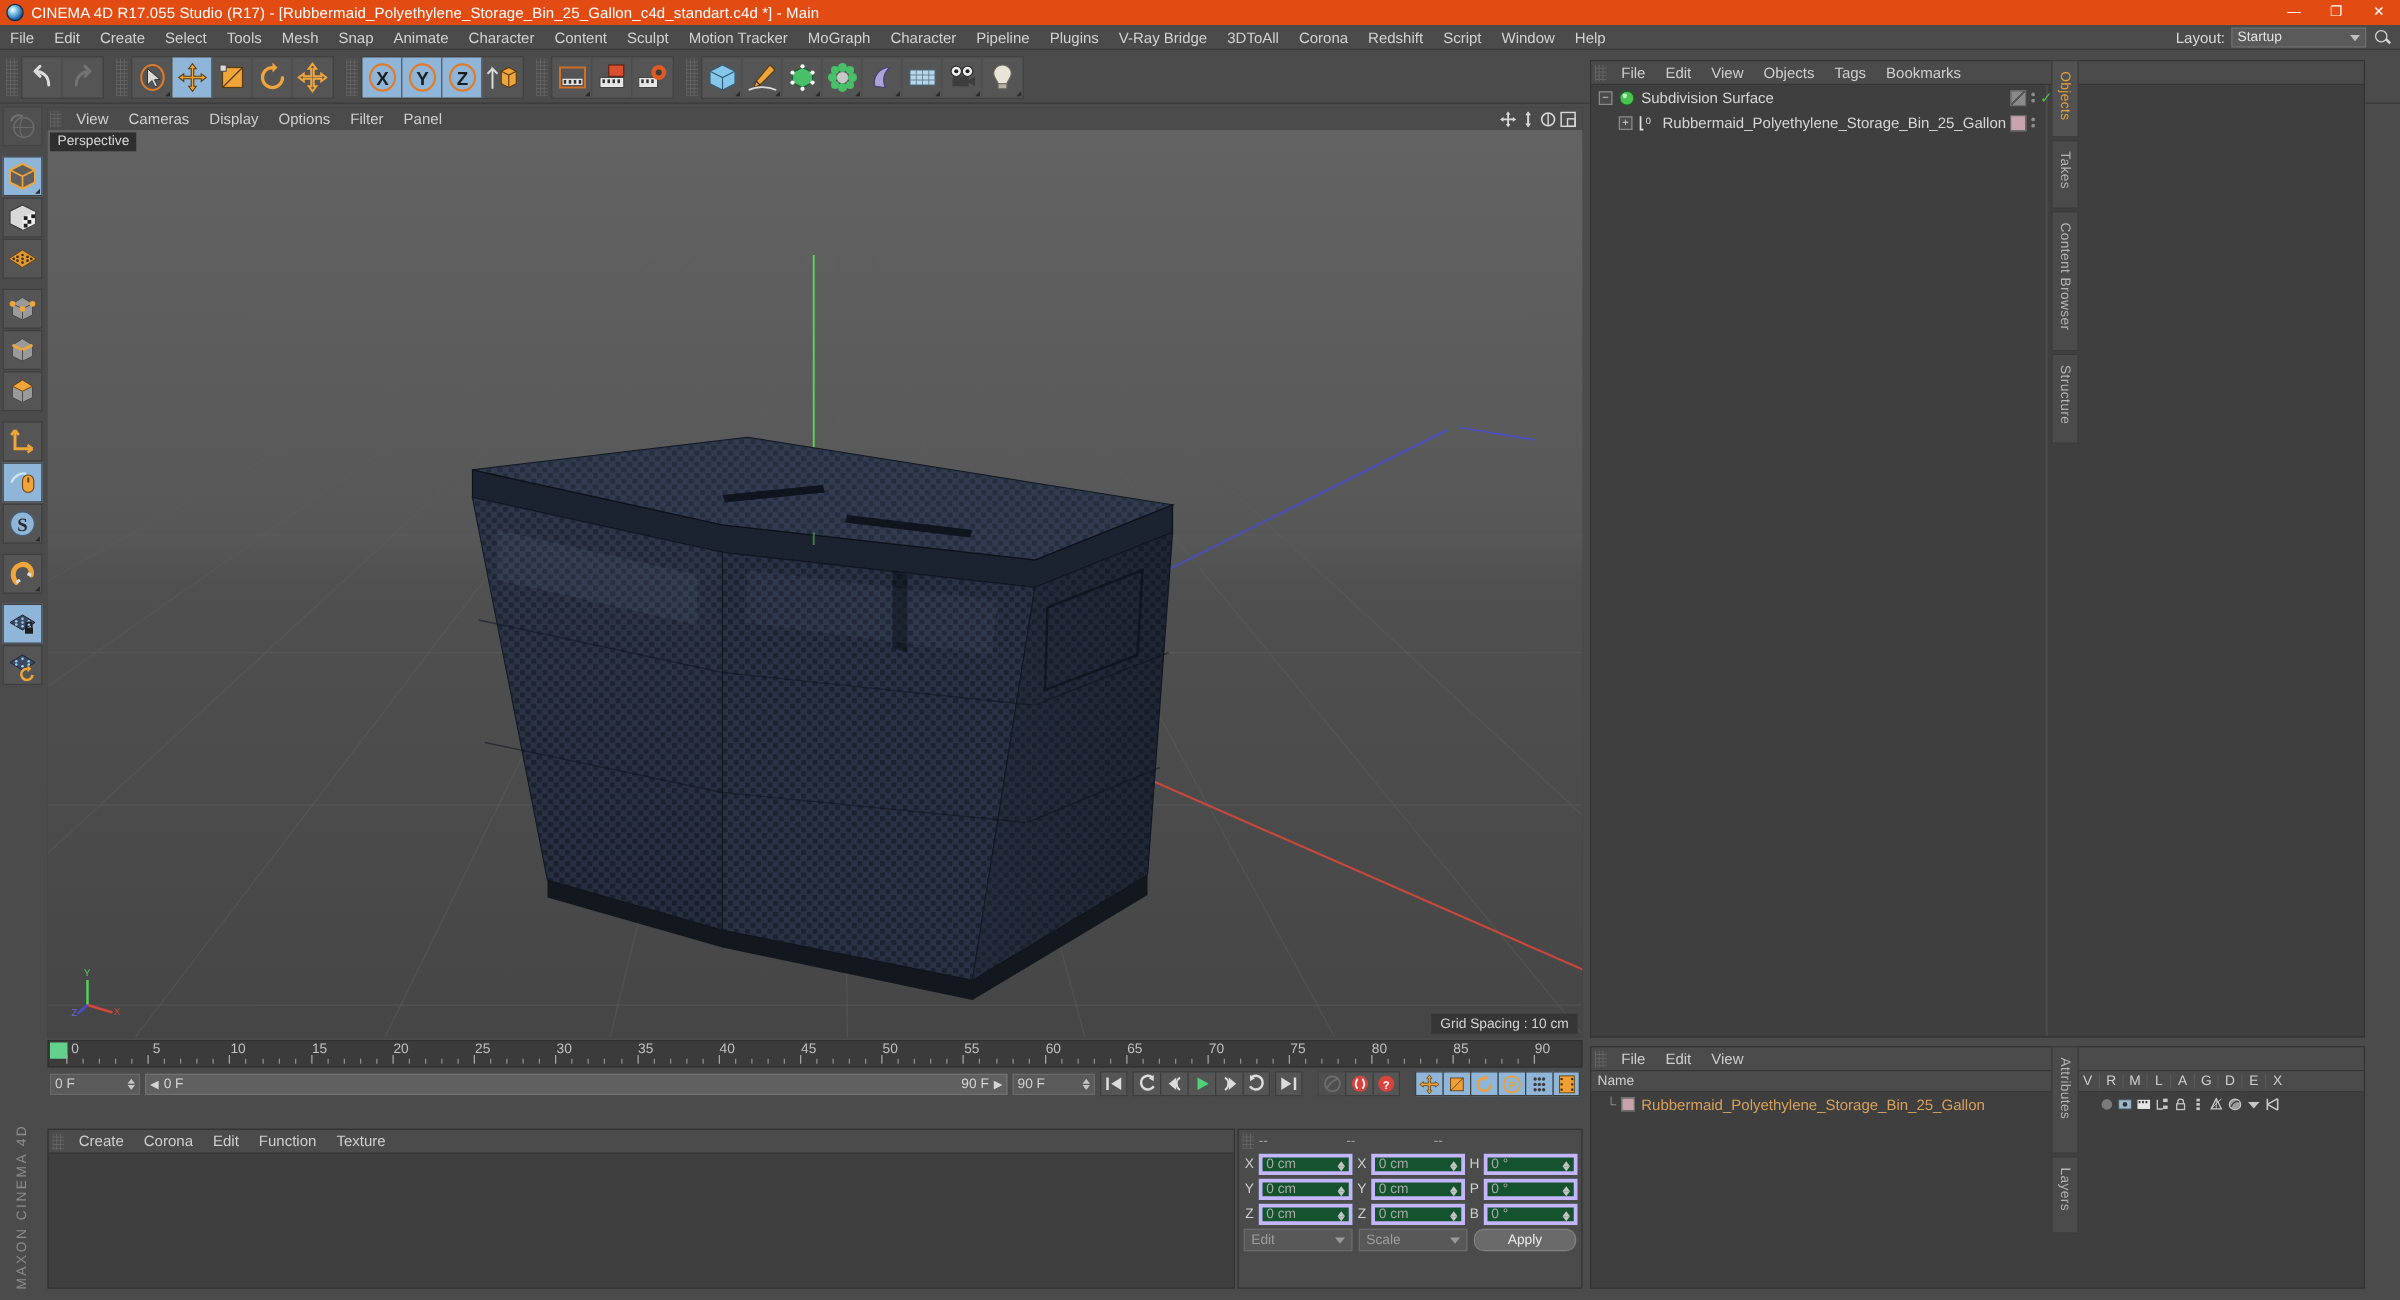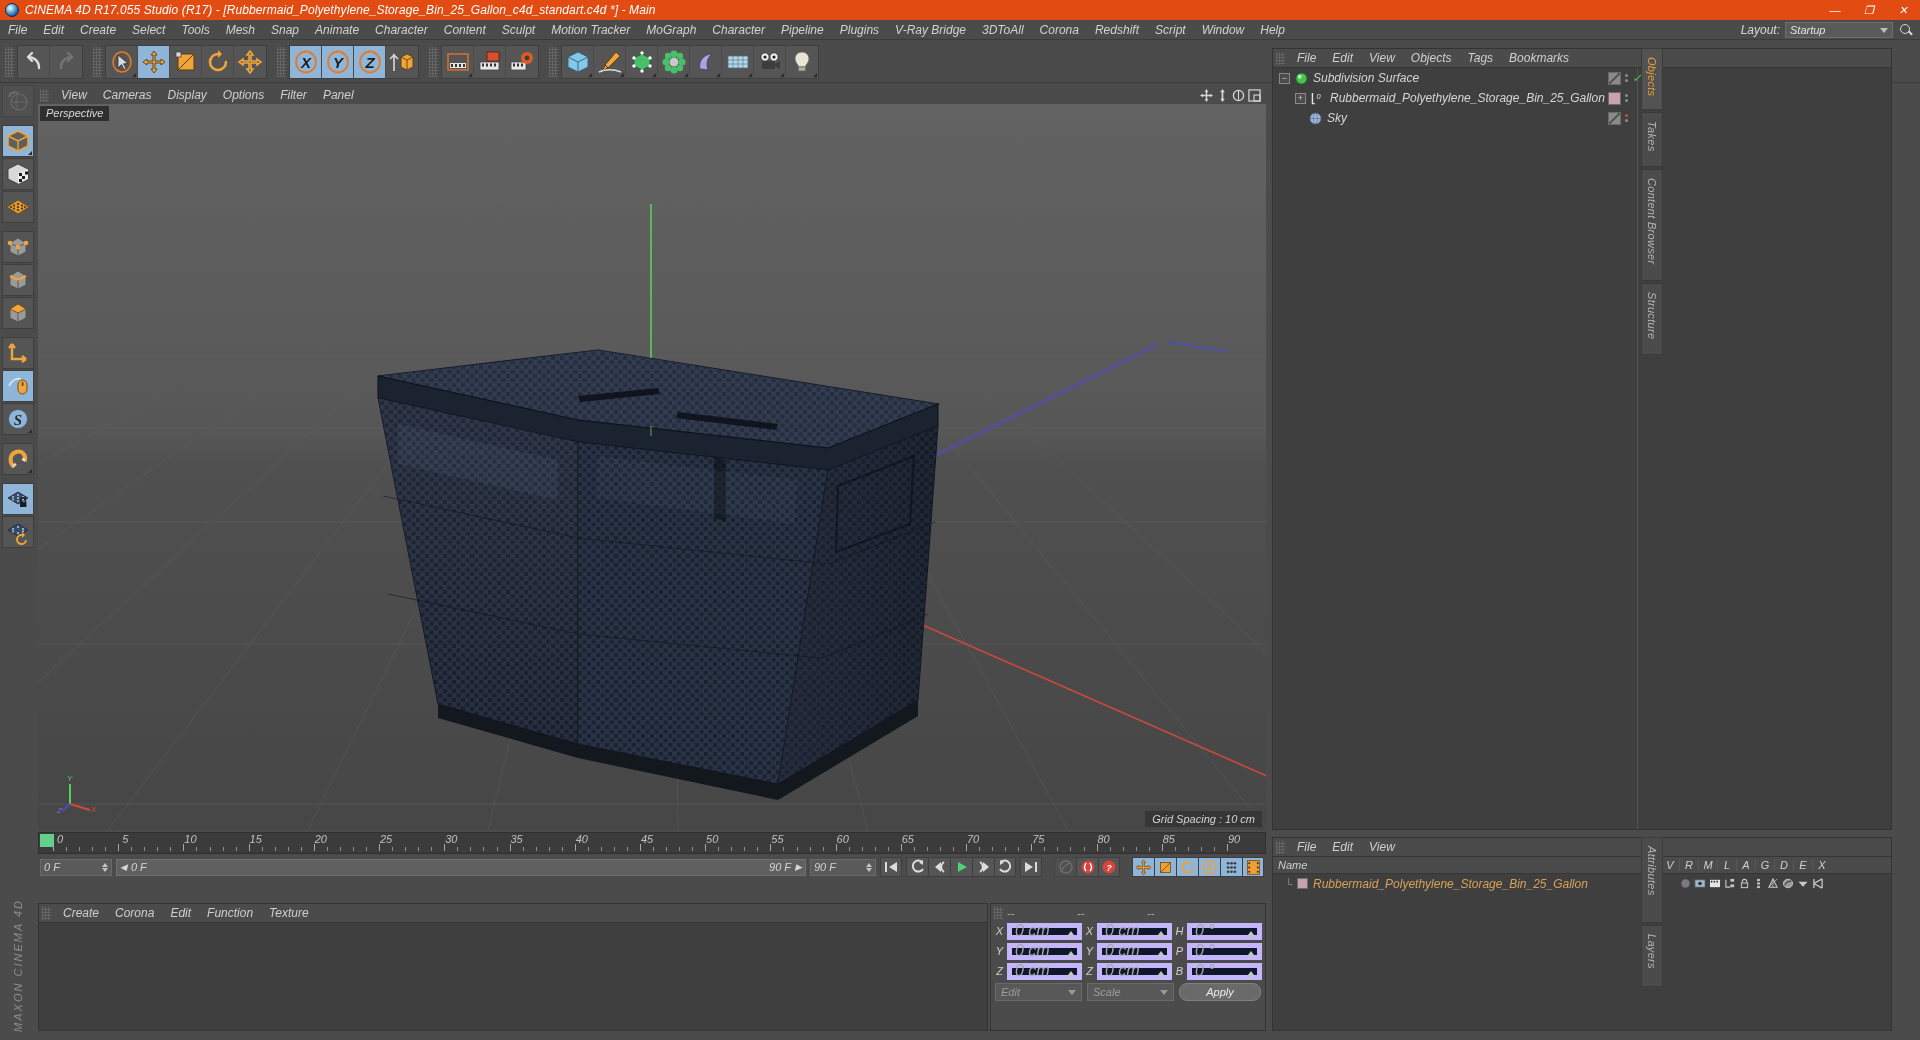--- a/index.html
+++ b/index.html
@@ -3,21 +3,21 @@
 <meta charset="utf-8">
 <style>
   * { box-sizing: border-box; margin:0; padding:0; }
   html,body{
     width:1920px; height:1040px; overflow:hidden;
     background:#4b4b4b;
     font-family:"Liberation Sans", sans-serif;
     font-size:12px; color:#c8c8c8;
     -webkit-font-smoothing:antialiased;
   }
-  #app{position:relative;width:1664px;height:1040px;font-style:italic;}
+  #app{position:relative;width:1664px;height:1040px;}
 
   
   .titlebar{
     position:absolute;left:0;top:0;width:1920px;height:20px;
     background:#e24c13;display:flex;align-items:center;
   }
   .title-icon{width:14px;height:14px;margin:0 6px 0 5px;border-radius:50%;
     background:radial-gradient(circle at 35% 33%,#fff 0%,#8fd0e8 25%,#1b5fa4 70%,#0a2a52 100%);
     border:1px solid #0d2d4d;flex:none;}
   .title-text{font-size:12px;color:#fff;white-space:nowrap;letter-spacing:.1px;}
@@ -154,21 +154,21 @@
   .mat-name{background:#e79321;color:#141414;font-size:10px;text-align:center;
     padding:0 1px;white-space:nowrap;overflow:hidden;width:44px;height:13px;line-height:13px;}
 
   
   .coord{position:absolute;left:990px;top:903px;width:276px;height:128px;background:#4b4b4b;border:1px solid #333;}
   .coord-head{height:17px;display:flex;align-items:center;gap:0;font-size:11px;color:#a3a3a3;}
   .coord-head .grip{height:12px;margin:0 4px 0 3px;}
   .ch-cell{width:70px;text-align:left;}
   .crow{display:flex;align-items:center;height:20px;padding:0 3px;gap:2px;}
   .clbl{width:11px;font-size:11px;color:#cfcfcf;text-align:center;flex:none;}
-  .cfield{flex:1;height:17px;background:#0f172a;border:5px solid #c4b5fd;font-size:16px;
+  .cfield{flex:1;height:17px;background:#14532d;border:3px solid #c4b5fd;font-size:11px;
     color:#a8a8a8;display:flex;align-items:center;padding:0 3px;position:relative;min-width:0;}
   .crow-bot{display:flex;align-items:center;height:22px;padding:2px 4px;gap:5px;}
   .cdrop{flex:1;height:18px;background:#585858;border:1px solid #6a6a6a;font-size:11px;color:#9e9e9e;
     display:flex;align-items:center;padding:0 5px;position:relative;}
   .cdrop .carat{position:absolute;right:5px;top:6px;border-left:4px solid transparent;
     border-right:4px solid transparent;border-top:5px solid #9a9a9a;}
   .capply{width:82px;height:18px;background:#6a6a6a;border:1px solid #808080;border-radius:8px;
     font-size:11px;color:#ededed;display:flex;align-items:center;justify-content:center;}
 
   
@@ -771,39 +771,20 @@
         <span class="om-tags">
           <span class="tagchip" style="background:#c8a2ad;"></span>
           <span class="dots">
               <i class="dot"></i>
               <i class="dot"></i>
             </span>
           <span class="chk" style="visibility:hidden;">✓</span>
         </span>
       </div>
 
-      <div class="om-row" style="padding-left:20px;">
-        <span style="width:11px;display:inline-block;"></span>
-        <span style="width:5px;"></span>
-        <span>
-          <svg width="13" height="13" viewBox="0 0 14 14">
-            <circle cx="7" cy="7" r="6" fill="#9fb8d8" stroke="#4c6080" stroke-width=".9"></circle>
-            <path d="M1 7 H13 M7 1 C4 4 4 10 7 13 M7 1 C10 4 10 10 7 13" stroke="#5d7596" stroke-width=".8" fill="none"></path>
-          </svg>
-        </span>
-        <span class="om-name" style="color:#d6d6d6;">Sky</span>
-        <span class="om-tags">
-          <span class="tagchip hatch"></span>
-          <span class="dots">
-              <i class="dot red"></i>
-              <i class="dot"></i>
-            </span>
-          <span class="chk" style="visibility:hidden;">✓</span>
-        </span>
-      </div>
     </div>
   </div>
 
   <div class="tl">
     <div class="tl-ruler">
       <div class="tl-marker"></div>
       <div id="tl-gen">
           <div class="tick maj" style="left: 14px;"></div>
           <div class="tlab" style="left: 21px;">0</div>
           <div class="tick" style="left: 27.0444px;"></div>

